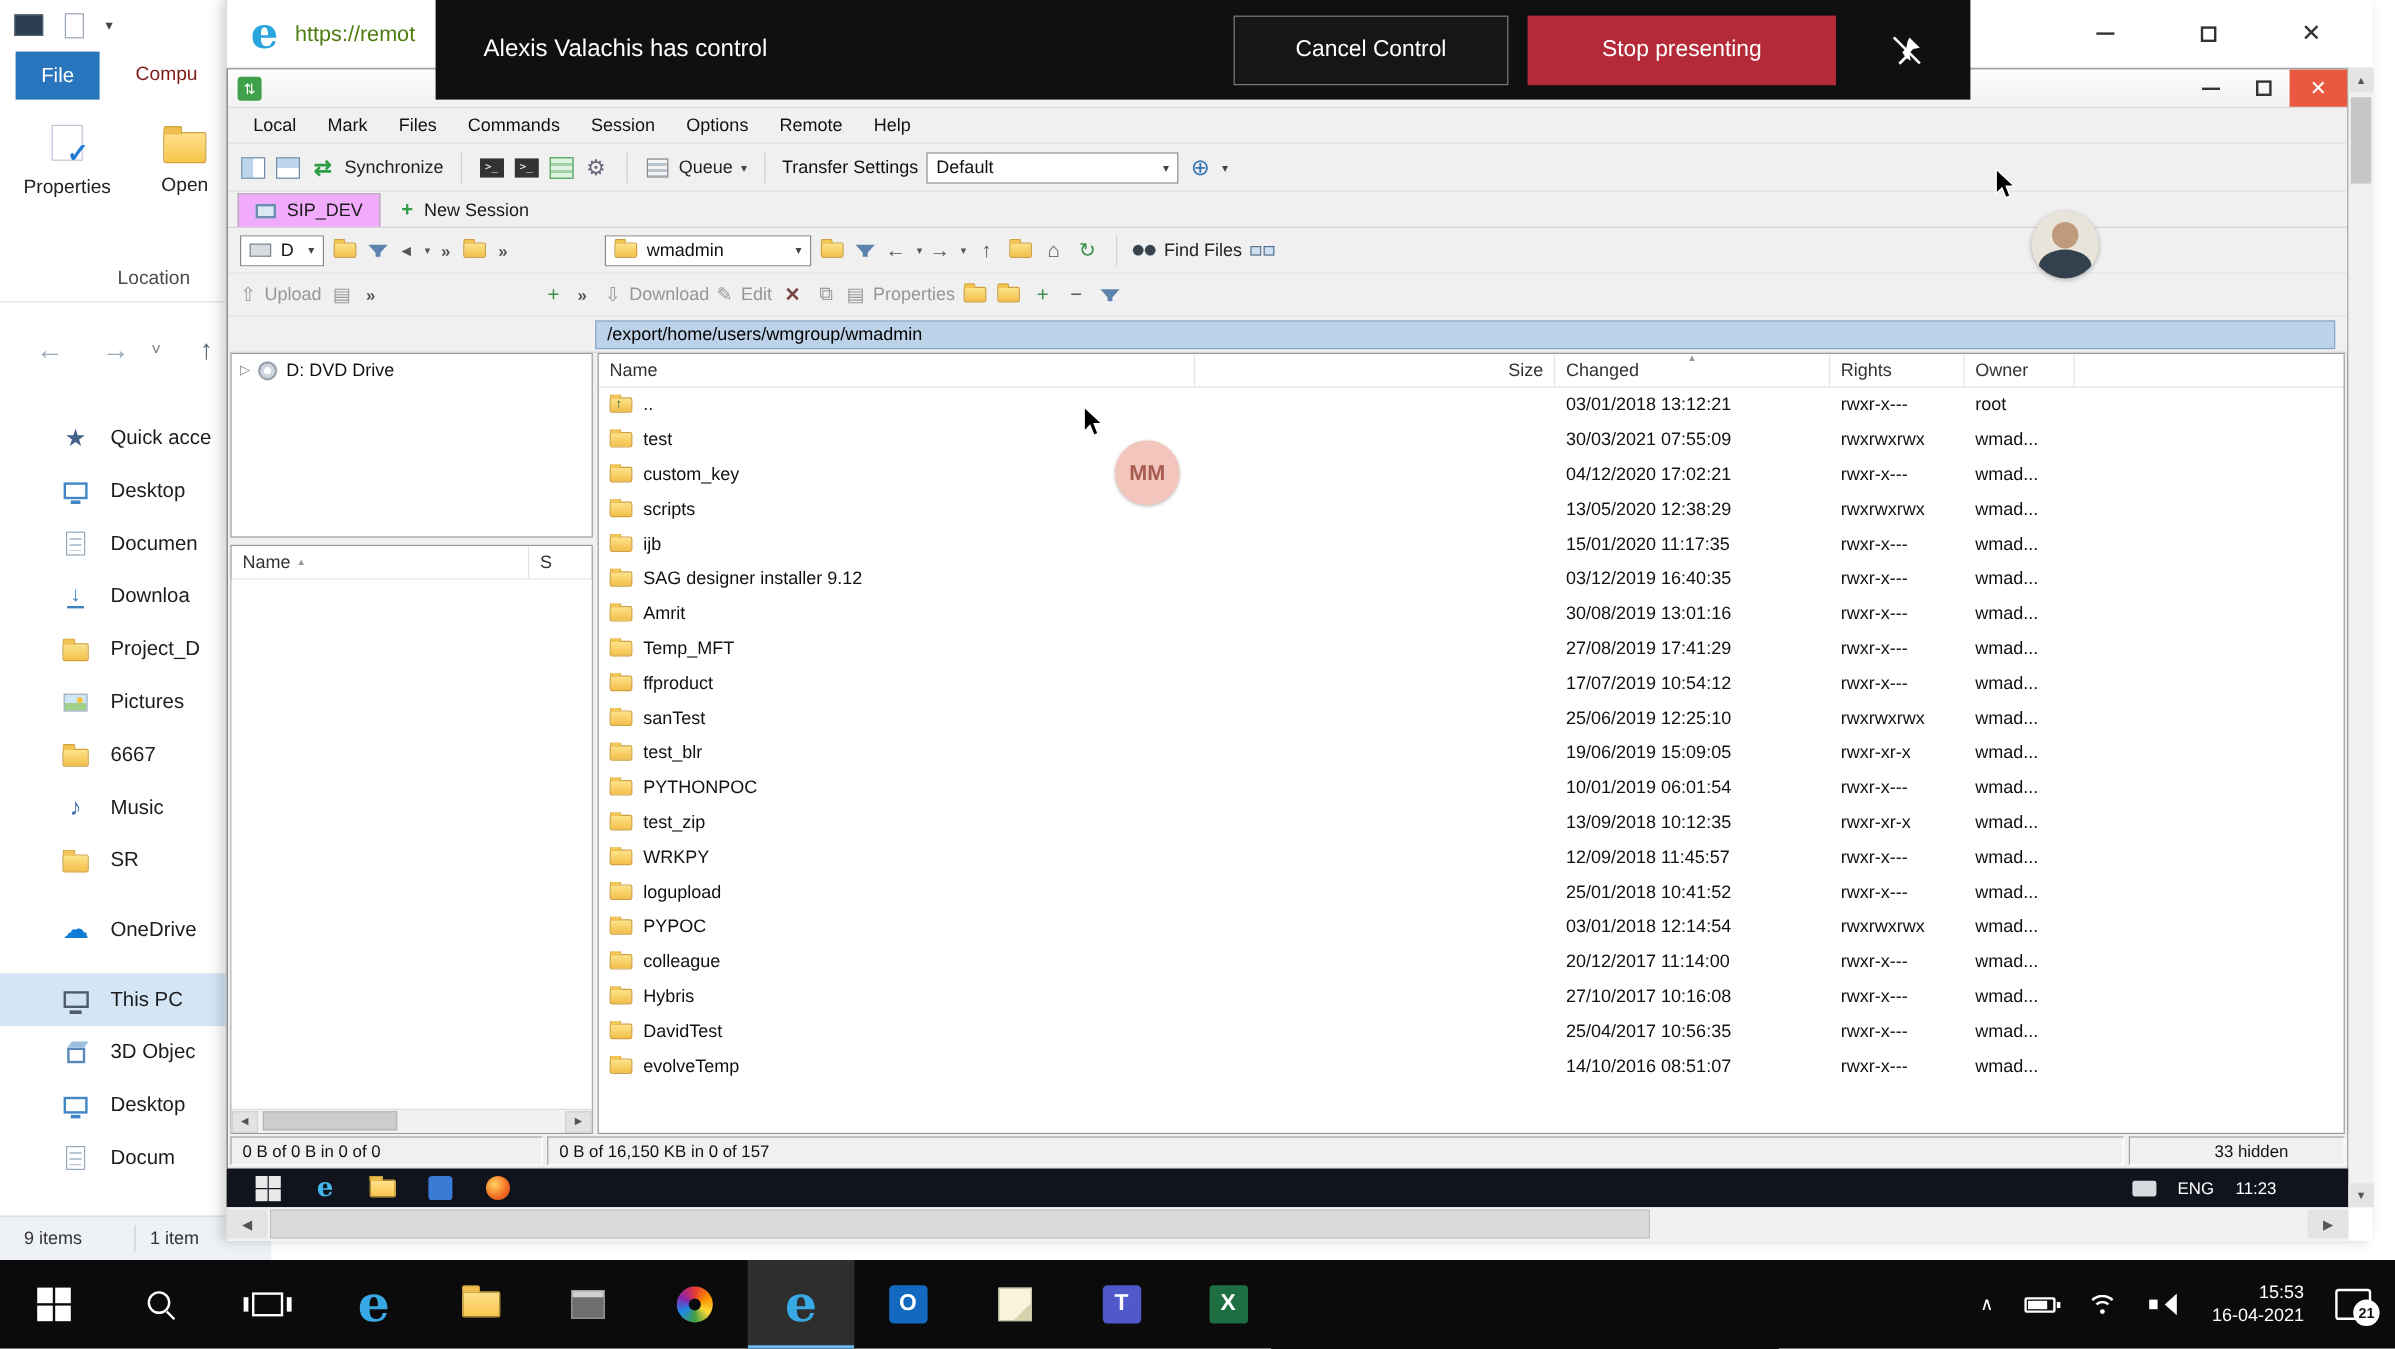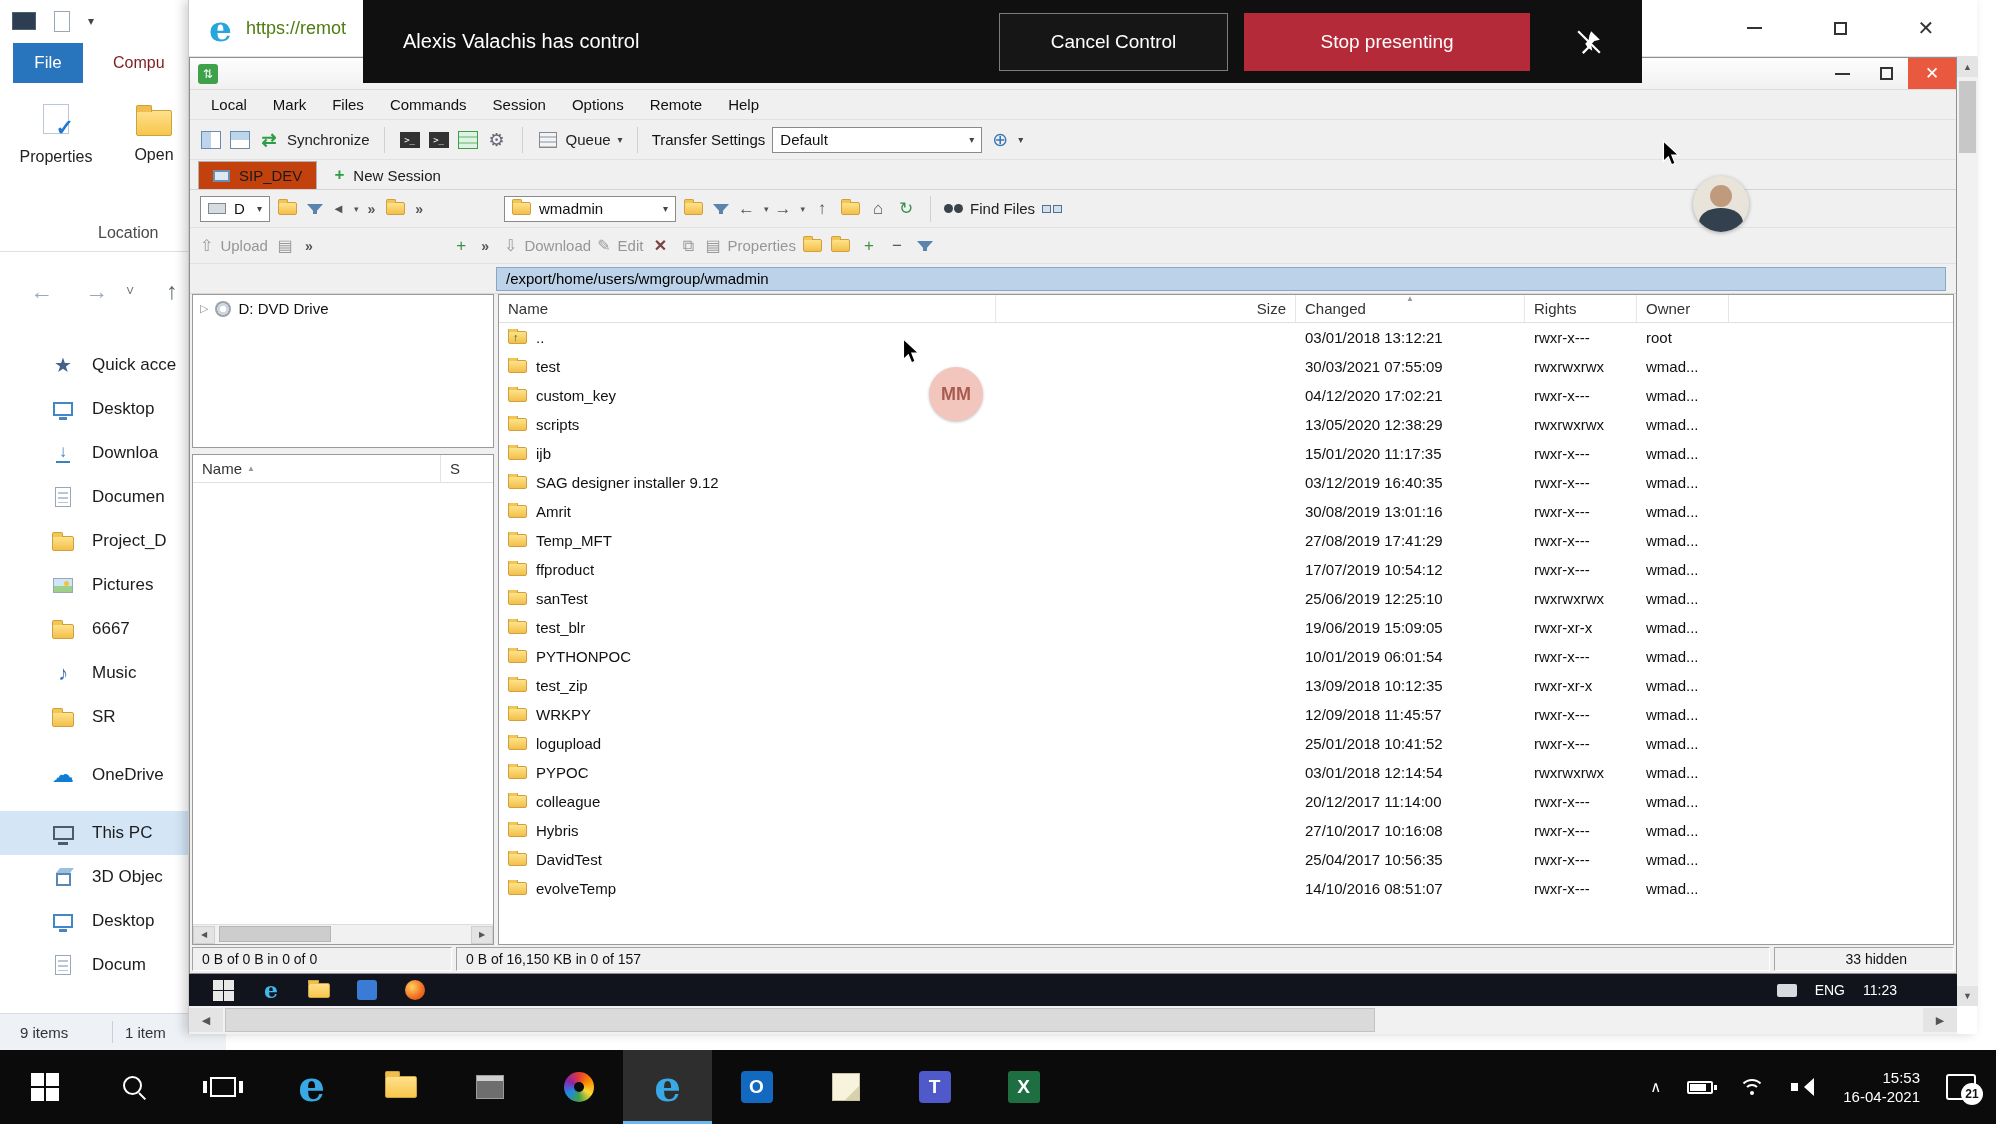--- a/index.html
+++ b/index.html
@@ -93,21 +93,21 @@
   .i-term{width:20px;height:16px;background:#333;color:#fff;font-size:9px;display:flex;align-items:center;justify-content:center;font-family:"DejaVu Sans Mono",monospace}
   .i-grid-green{width:20px;height:18px;border:1px solid #3f9e4d;background:repeating-linear-gradient(#dff3e2 0 4px,#9fd3a8 4px 6px)}
   .i-gear{color:#667;font-size:18px}
   .i-queue{width:18px;height:16px;border:1px solid #888;background:repeating-linear-gradient(#f4f4f4 0 3px,#b9c4cf 3px 5px)}
   .i-globe{color:#3a76b8;font-size:19px}
   .caret{font-size:10px;color:#444}
   .combo{display:flex;align-items:center;background:#fff;border:1px solid #8a8a8a;height:26px;padding:0 7px;gap:8px;flex:none}
   .combo .caret{margin-left:auto}
   .ws-tabs{height:30px;flex:none;display:flex;align-items:flex-end;background:#f0f0f0;border-bottom:1px solid #d4d4d4;padding-left:8px;gap:3px}
   .stab{display:flex;align-items:center;gap:9px;height:28px;padding:0 14px;font-size:15px;color:#1a1a1a}
-  .stab.active{background:#c2410c;border:1px solid #b0b0b0;border-bottom:none}
+  .stab.active{background:#f0abfc;border:1px solid #b0b0b0;border-bottom:none}
   .tab-mon{width:17px;height:12px;border:2px solid #6a8db0;background:#dce9f5}
   .plus-green{color:#2e9e44;font-weight:bold;font-size:17px}
   .ws-nav,.ws-act{height:38px;flex:none;display:flex;align-items:center;background:#f0f0f0;border-bottom:1px solid #e2e2e2}
   .ws-act{height:36px}
   .grp-left{width:302px;flex:none;display:flex;align-items:center;gap:6px;padding-left:10px;overflow:hidden}
   .grp-right{flex:1;display:flex;align-items:center;gap:6px;padding-left:12px;overflow:hidden;white-space:nowrap}
   .drv-ico{width:18px;height:11px;background:#d7dce1;border:1px solid #7e8890}
   .f-folder{width:19px;height:13px;background:linear-gradient(#fde38a,#f3bf4a);border:1px solid #cfa03d;border-radius:2px;position:relative;flex:none;display:inline-block}
   .f-folder::before{content:"";position:absolute;top:-4px;left:-1px;width:8px;height:3px;background:#f3c555;border:1px solid #cfa03d;border-bottom:none;border-radius:2px 2px 0 0}
   .f-folder .up-arr{position:absolute;left:4px;top:-1px;font-size:11px;font-weight:bold;color:#1c6b2a;line-height:13px}
@@ -185,21 +185,21 @@
   .rt-folder::before{content:"";position:absolute;top:-4px;left:-1px;width:9px;height:3px;background:#f0bd4e;border:1px solid #caa23e;border-bottom:none}
   .rt-shield{width:20px;height:20px;background:#3a7bd5;border-radius:3px}
   .rt-ff{width:20px;height:20px;border-radius:50%;background:radial-gradient(circle at 35% 35%,#ffd25e,#f26a21 60%,#d64b12)}
   .rt-right{margin-left:auto;display:flex;align-items:center;gap:18px;margin-right:60px;font-size:14px}
   .rt-kbd{width:20px;height:13px;background:#d7dbe0;border-radius:2px}
 
   
   #banner{position:absolute;left:363px;top:0;width:1279px;height:83px;background:#101010;z-index:6;display:flex;align-items:center;color:#fff}
   #banner .msg{margin-left:40px;font-size:20px}
   .btn-cancel{margin-left:auto;width:229px;height:58px;background:#161616;border:1px solid #7c7c7c;display:flex;align-items:center;justify-content:center;font-size:19px}
-  .btn-stop{margin-left:16px;width:286px;height:58px;background:#b42a38;display:flex;align-items:center;justify-content:center;font-size:19px}
+  .btn-stop{margin-left:16px;width:257px;height:58px;background:#b42a38;display:flex;align-items:center;justify-content:center;font-size:19px}
   .pin-ico{margin:0 40px 0 46px;width:26px;height:26px;flex:none}
 
   
   .cursor{position:absolute;z-index:9;width:26px;height:28px}
   #cursor-a{left:898px;top:338px}
   #cursor-b{left:1658px;top:140px}
   #mm-badge{position:absolute;left:929px;top:367px;width:54px;height:54px;border-radius:50%;background:#f2c5bd;color:#a85b50;display:flex;align-items:center;justify-content:center;font-size:18px;font-weight:bold;z-index:7;box-shadow:0 1px 3px rgba(0,0,0,.25)}
   #avatar{position:absolute;left:1693px;top:176px;width:56px;height:56px;border-radius:50%;overflow:hidden;z-index:7;background:#e9e4da;box-shadow:0 1px 4px rgba(0,0,0,.3)}
   #avatar .head{position:absolute;left:17px;top:9px;width:22px;height:22px;border-radius:50%;background:#c09a7c}
   #avatar .body{position:absolute;left:6px;top:32px;width:44px;height:28px;border-radius:50% 50% 0 0;background:#33404d}
@@ -285,30 +285,30 @@
           </span>
           <span class="sb-label">Quick acce</span>
         </div>
         <div class="sb-item">
           <span class="sbi monitor-icon">
             <i></i>
           </span>
           <span class="sb-label">Desktop</span>
         </div>
         <div class="sb-item">
+          <span class="sbi document-icon">
+            <i></i>
+          </span>
+          <span class="sb-label">Documen</span>
+        </div>
+        <div class="sb-item">
           <span class="sbi download-icon">
             <i></i>
           </span>
           <span class="sb-label">Downloa</span>
-        </div>
-        <div class="sb-item">
-          <span class="sbi document-icon">
-            <i></i>
-          </span>
-          <span class="sb-label">Documen</span>
         </div>
         <div class="sb-item">
           <span class="sbi folder-icon">
             <i></i>
           </span>
           <span class="sb-label">Project_D</span>
         </div>
         <div class="sb-item">
           <span class="sbi pictures-icon">
             <i></i>

